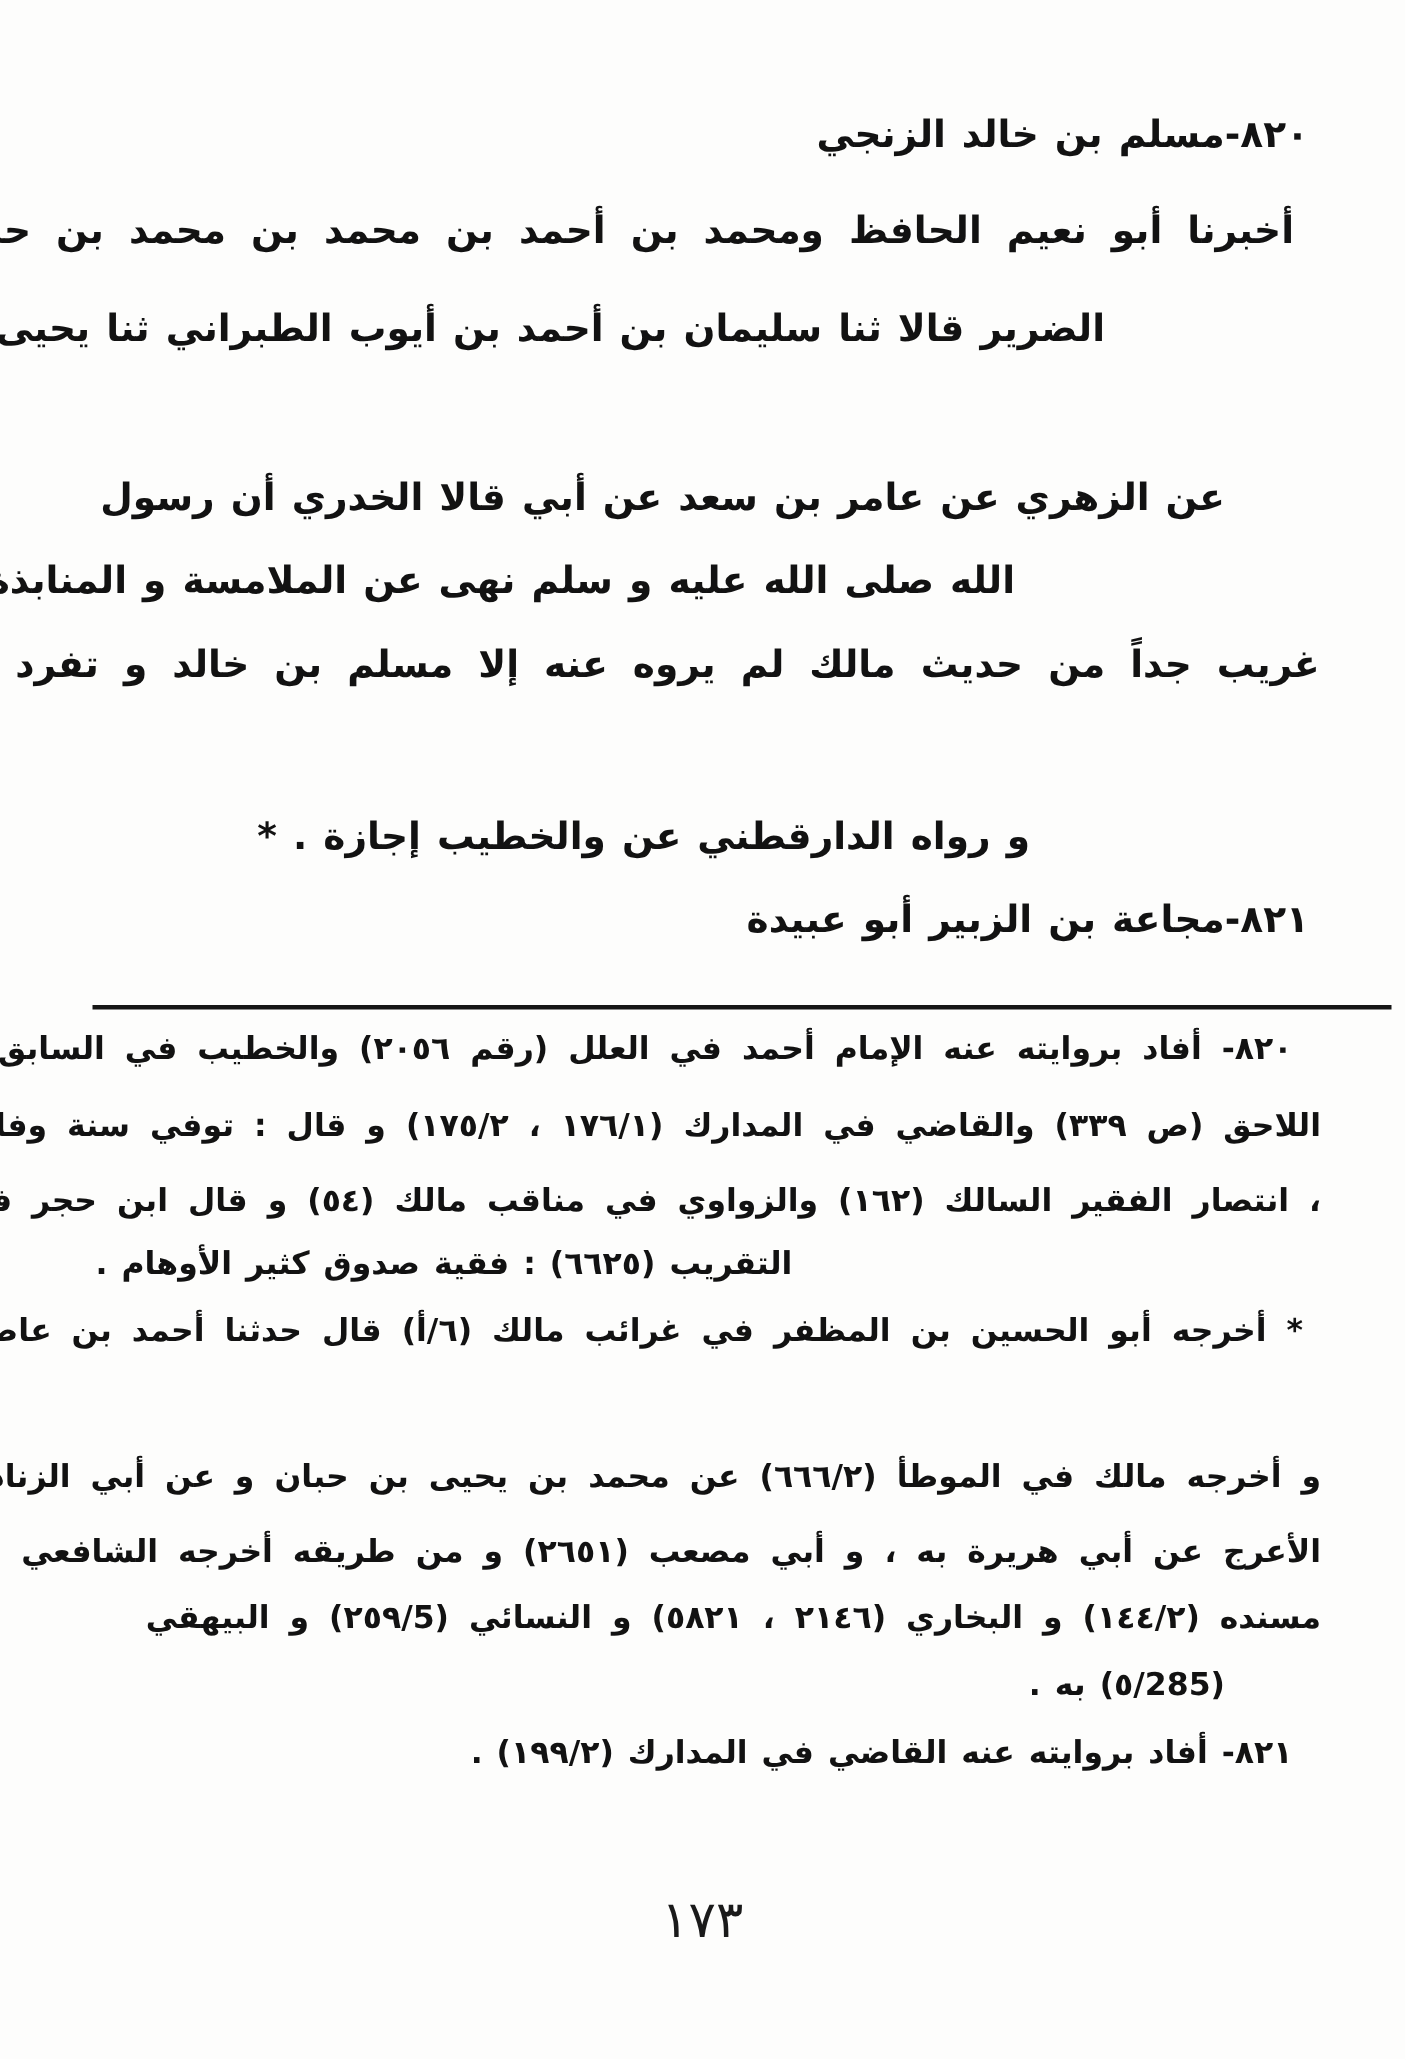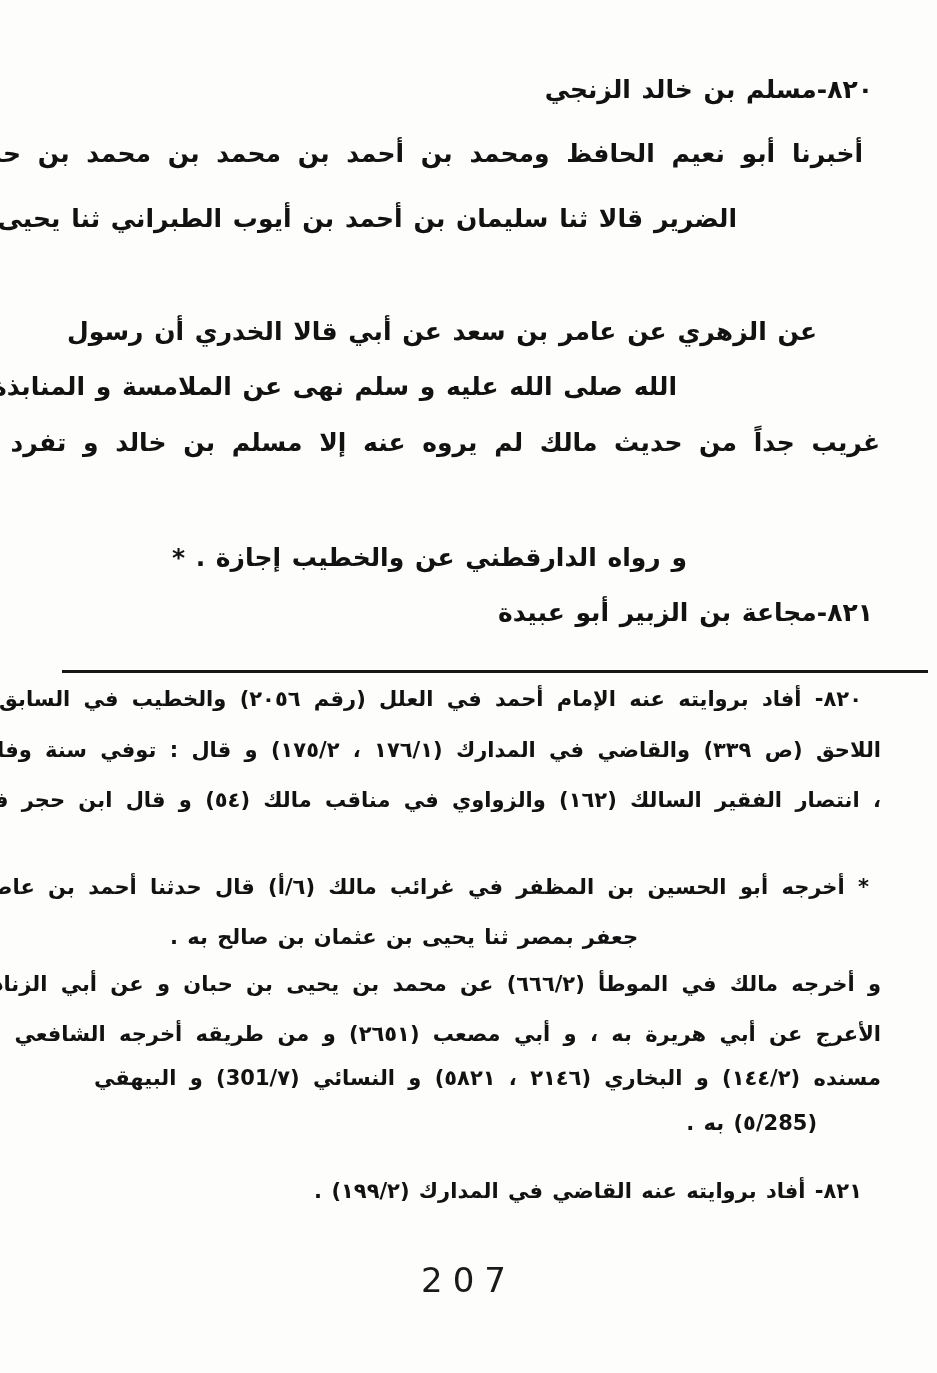--- a/index.html
+++ b/index.html
@@ -60,21 +60,21 @@
   .f0  { top: 686px;  right: 75px;  }
   .f1  { top: 737px;  right: 56px;  }
   .f2  { top: 787px;  right: 56px;  }
   .f3  { top: 829px;  left: 64px;   }
   .f4  { top: 874px;  right: 68px;  }
   .f5  { top: 924px;  left: 170px;  }
   .f6  { top: 971px;  right: 56px;  }
   .f7  { top: 1021px; right: 56px;  }
   .f8  { top: 1065px; right: 56px;  }
   .f9  { top: 1110px; right: 120px; }
-  .f10 { top: 1155px; right: 75px; margin-top: 23px;  }
+  .f10 { top: 1155px; right: 75px;  }
 
   .page-number {
     position: absolute;
     top: 1260px;
     left: 50%;
     transform: translateX(-50%);
     font-size: 34px;
     font-weight: normal;
     letter-spacing: 10px;
     color: #1a1a1a;
@@ -95,23 +95,23 @@
   <div class="line main-line m6">غريب جداً من حديث مالك لم يروه عنه إلا مسلم بن خالد و تفرد به</div>
   <div class="line main-line tight m8">و رواه الدارقطني عن والخطيب إجازة . *</div>
 
   <div class="line main-line tight m9">٨٢١-مجاعة بن الزبير أبو عبيدة</div>
 
   <div class="divider"></div>
 
   <div class="line fn-line f0">٨٢٠- أفاد بروايته عنه الإمام أحمد في العلل (رقم ٢٠٥٦) والخطيب في السابق و</div>
   <div class="line fn-line f1">اللاحق (ص ٣٣٩) والقاضي في المدارك (١٧٦/١ ، ١٧٥/٢) و قال : توفي سنة وفاته</div>
   <div class="line fn-line f2">، انتصار الفقير السالك (١٦٢) والزواوي في مناقب مالك (٥٤) و قال ابن حجر في</div>
+  <div class="line fn-line tight f3">التقريب (٦٦٢٥) : فقية صدوق كثير الأوهام .</div>
   <div class="line fn-line f4">* أخرجه أبو الحسين بن المظفر في غرائب مالك (٦/أ) قال حدثنا أحمد بن عاصم أبو</div>
-  <div class="line fn-line tight f5">جعفر بمصر ثنا يحيى بن عثمان بن صالح به .</div>
   <div class="line fn-line f6">و أخرجه مالك في الموطأ (٦٦٦/٢) عن محمد بن يحيى بن حبان و عن أبي الزناد عن</div>
   <div class="line fn-line f7">الأعرج عن أبي هريرة به ، و أبي مصعب (٢٦٥١) و من طريقه أخرجه الشافعي في</div>
-  <div class="line fn-line f8">مسنده (١٤٤/٢) و البخاري (٢١٤٦ ، ٥٨٢١) و النسائي (301/٧) و البيهقي</div>
+  <div class="line fn-line f8">مسنده (١٤٤/٢) و البخاري (٢١٤٦ ، ٥٨٢١) و النسائي (٢٥٩/5) و البيهقي</div>
   <div class="line fn-line tight f9">(285/٥) به .</div>
   <div class="line fn-line tight f10">٨٢١- أفاد بروايته عنه القاضي في المدارك (١٩٩/٢) .</div>
 
-  <div class="page-number">207</div>
+  <div class="page-number">١٧٣</div>
 
 </div>
 
 </body></html>

